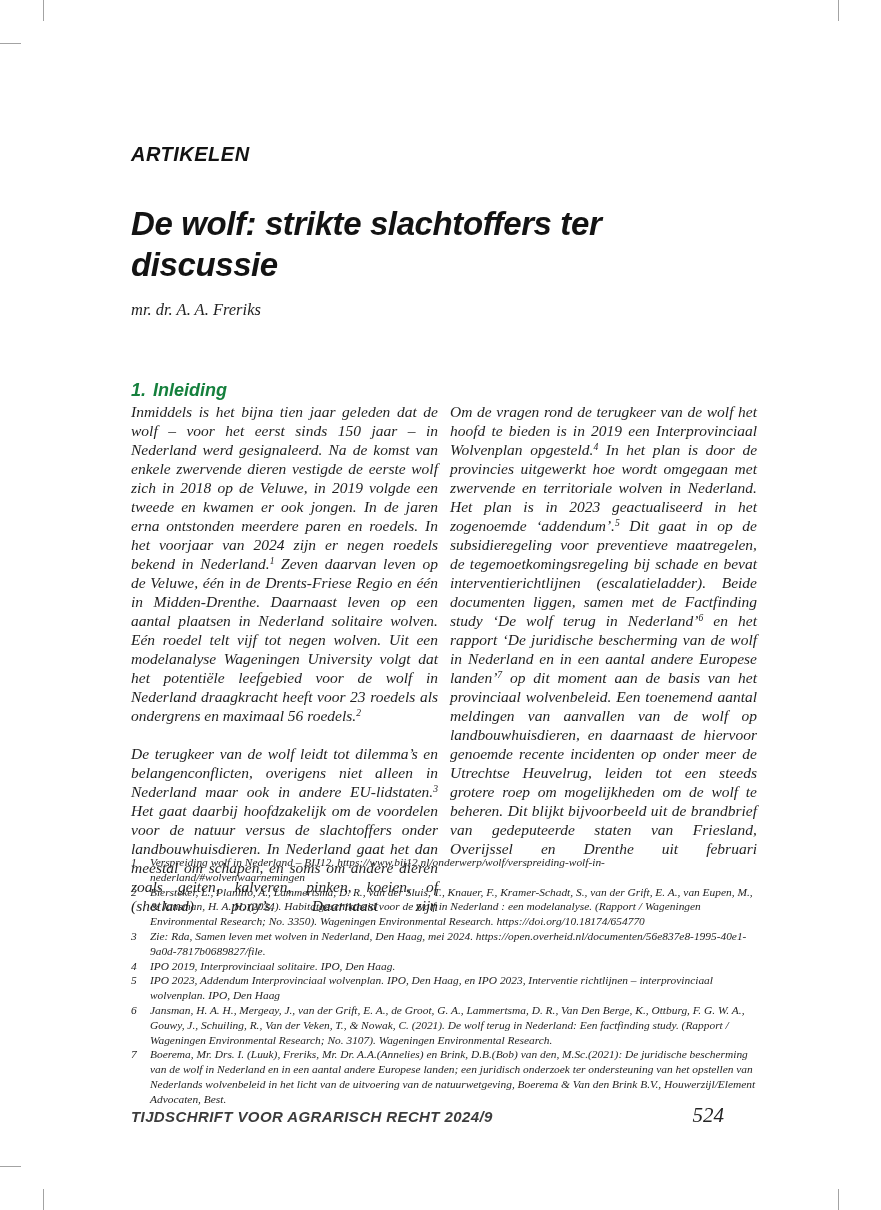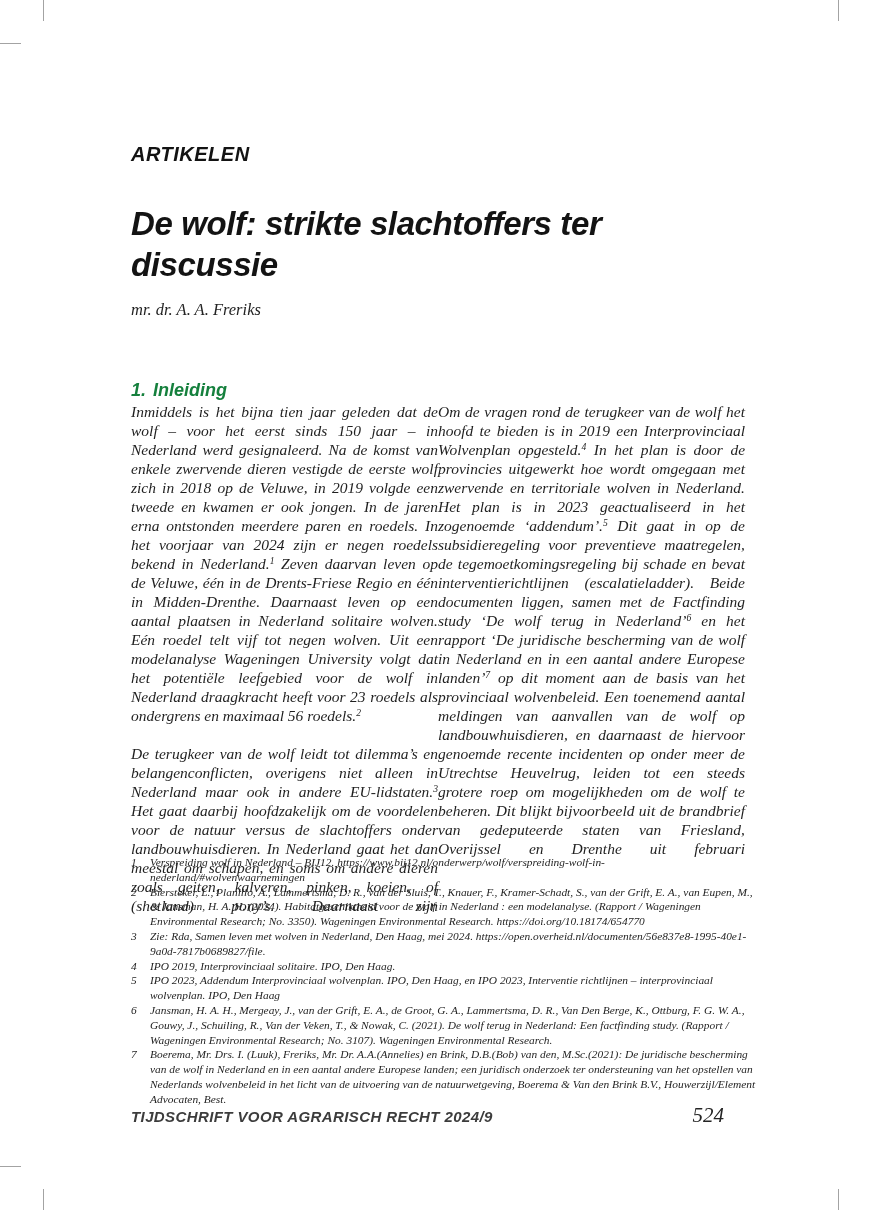--- a/index.html
+++ b/index.html
@@ -27,21 +27,21 @@
     font-size:16.5px;line-height:20px;color:#242424;
   }
   .section-heading{
     position:absolute;left:131px;top:364px;
     font-family:"Liberation Sans", sans-serif;font-weight:700;
     font-size:18px;line-height:21px;color:#15803d;margin-top:16px;
   }
   .section-heading .num{display:inline-block;width:22px;}
   .columns{
     position:absolute;left:131px;top:402px;width:626px;
-    display:flex;
+    display:flex;gap:12px;
   }
   .col{width:307px;font-size:15.5px;line-height:19px;text-align:justify;hyphens:auto;}
   .col p{margin:0 0 19px 0;}
   .col p.cont{text-align-last:justify;}
   .col sup,.fn sup{font-size:.62em;line-height:0;vertical-align:baseline;position:relative;top:-.55em;}
   .footnotes{
     position:absolute;left:131px;top:855px;width:627px;
     font-size:11.4px;line-height:14.8px;color:#242424;
   }
   .fn{display:flex;}

